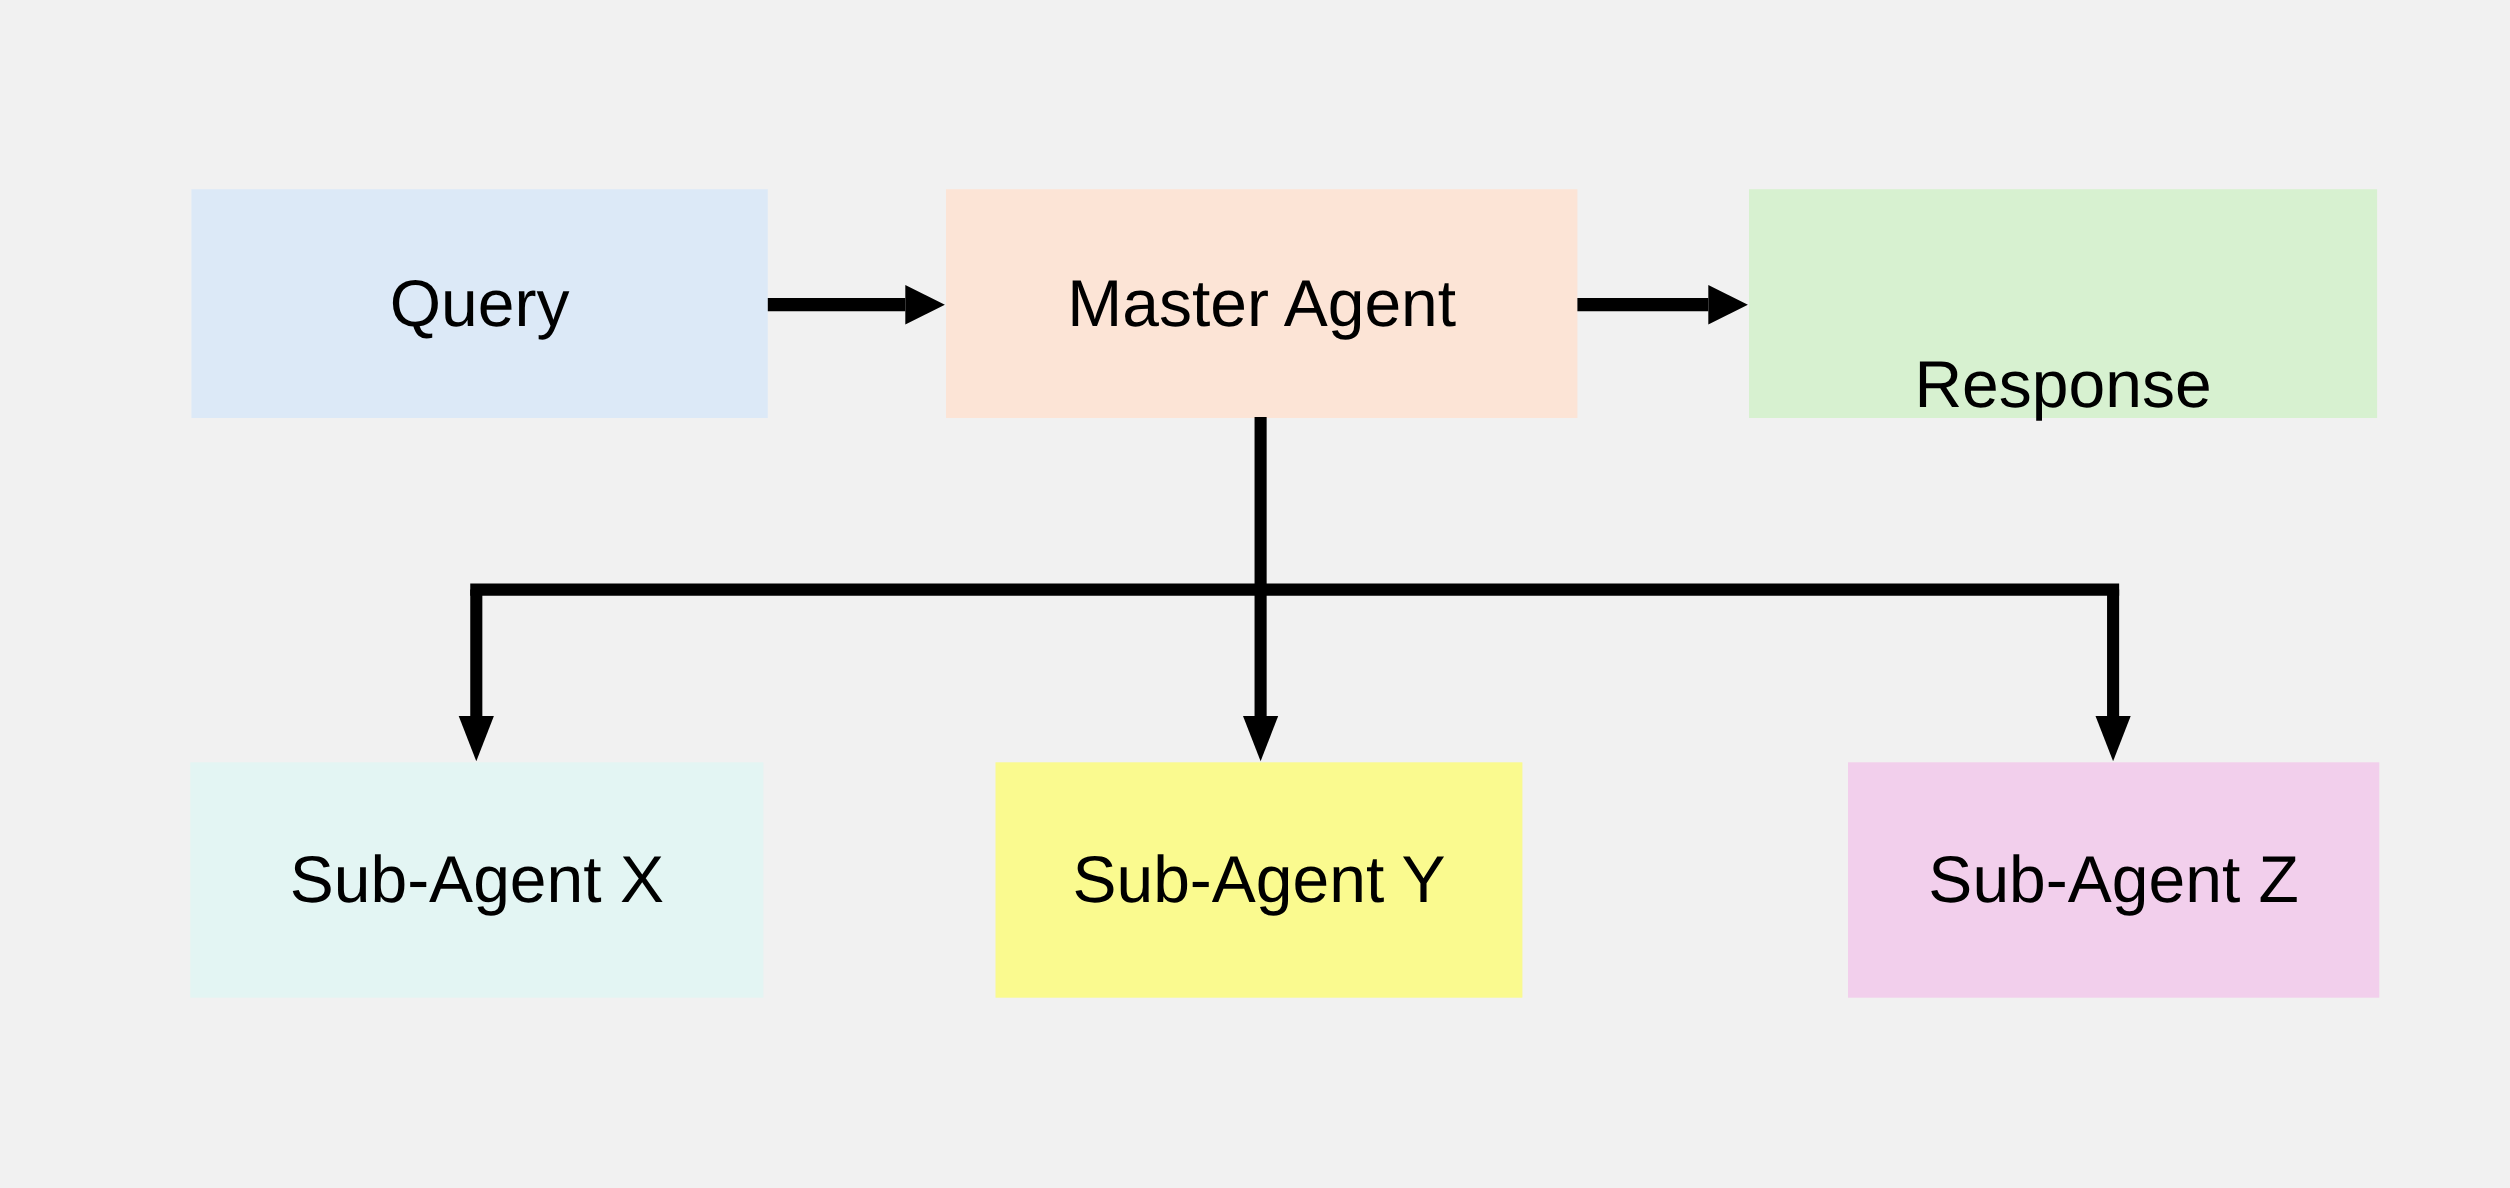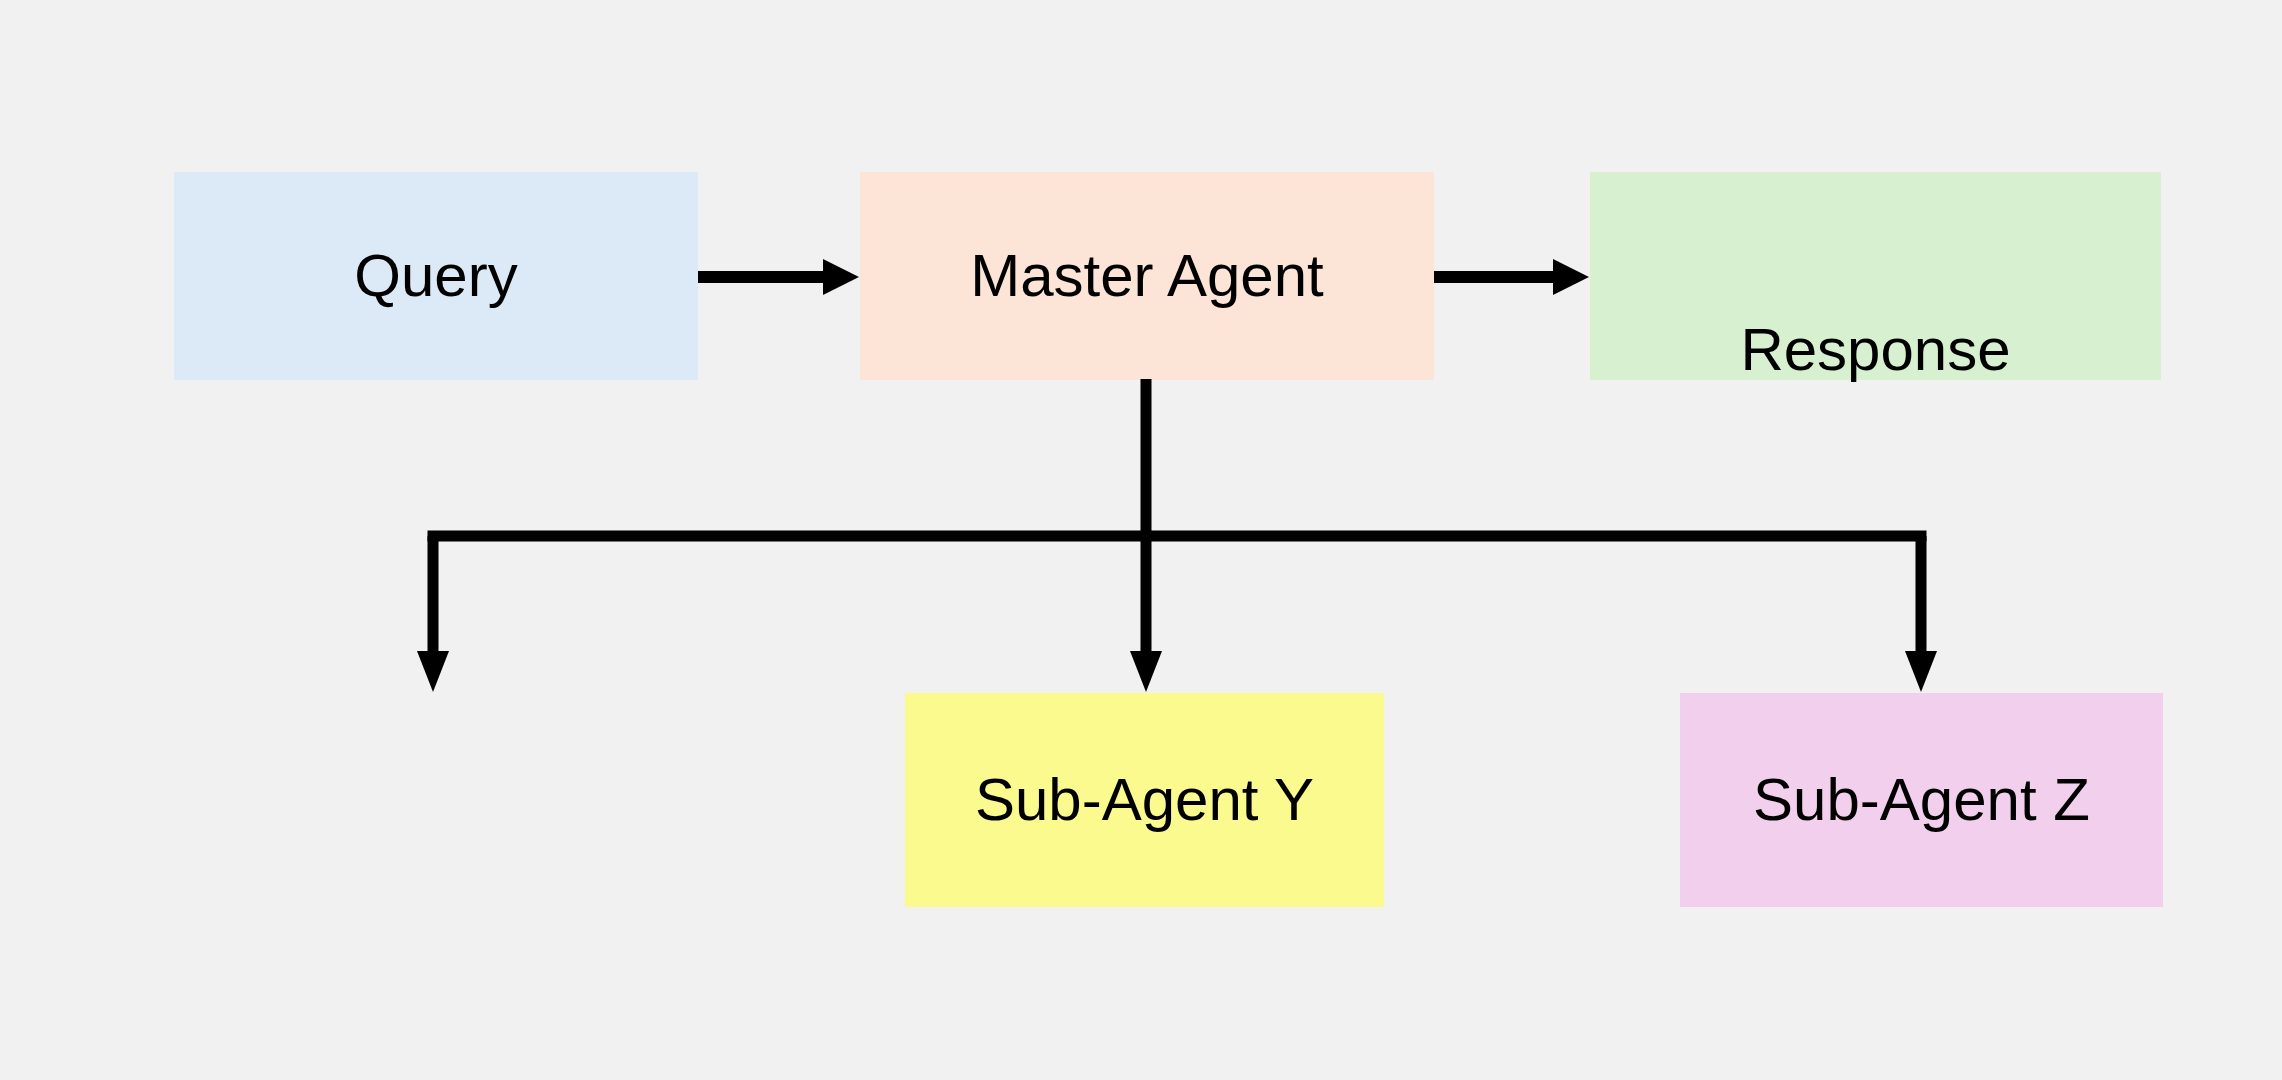--- a/index.html
+++ b/index.html
@@ -46,20 +46,23 @@
   </div>
 
   <div class="node node-master-agent" style="background-color: rgb(252, 228, 214);">
     <span>Master Agent</span>
   </div>
 
   <div class="node node-response" style="background-color: rgb(215, 241, 208);">
     <span>Response</span>
   </div>
 
+  <div class="node node-sub-agent-x" style="background-color: rgb(227, 245, 243);">
+    <span>Sub-Agent X</span>
+  </div>
 
   <div class="node node-sub-agent-y" style="background-color: rgb(250, 250, 143);">
     <span>Sub-Agent Y</span>
   </div>
 
   <div class="node node-sub-agent-z" style="background-color: rgb(242, 207, 236);">
     <span>Sub-Agent Z</span>
   </div>
 
   <svg class="connectors" width="2282" height="1080" viewBox="0 0 2282 1080">

